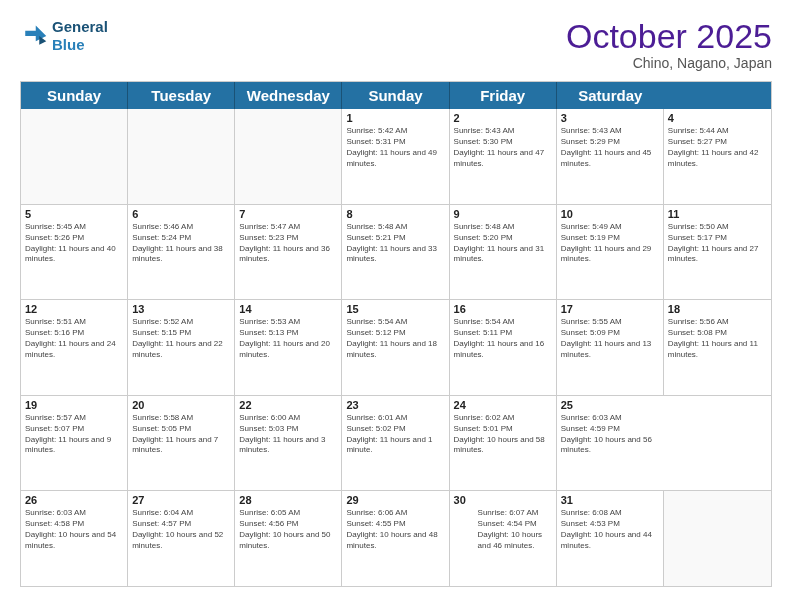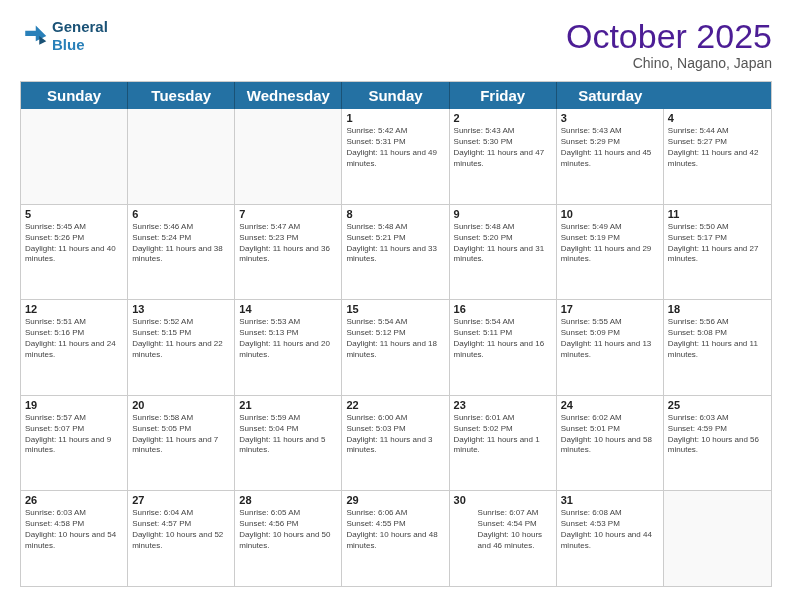--- a/index.html
+++ b/index.html
@@ -264,26 +264,20 @@
 Sunset: 5:07 PM
 Daylight: 11 hours and 9 minutes.</div>
           </div>
           <div class="cal-cell">
             <div class="day-num">20</div>
             <div class="cell-text" style="white-space: pre-line;">Sunrise: 5:58 AM
 Sunset: 5:05 PM
 Daylight: 11 hours and 7 minutes.</div>
           </div>
           <div class="cal-cell">
-            <div class="day-num">21</div>
-            <div class="cell-text" style="white-space: pre-line;">Sunrise: 5:59 AM
-Sunset: 5:04 PM
-Daylight: 11 hours and 5 minutes.</div>
-          </div>
-          <div class="cal-cell">
             <div class="day-num">22</div>
             <div class="cell-text" style="white-space: pre-line;">Sunrise: 6:00 AM
 Sunset: 5:03 PM
 Daylight: 11 hours and 3 minutes.</div>
           </div>
           <div class="cal-cell">
             <div class="day-num">23</div>
             <div class="cell-text" style="white-space: pre-line;">Sunrise: 6:01 AM
 Sunset: 5:02 PM
 Daylight: 11 hours and 1 minute.</div>

